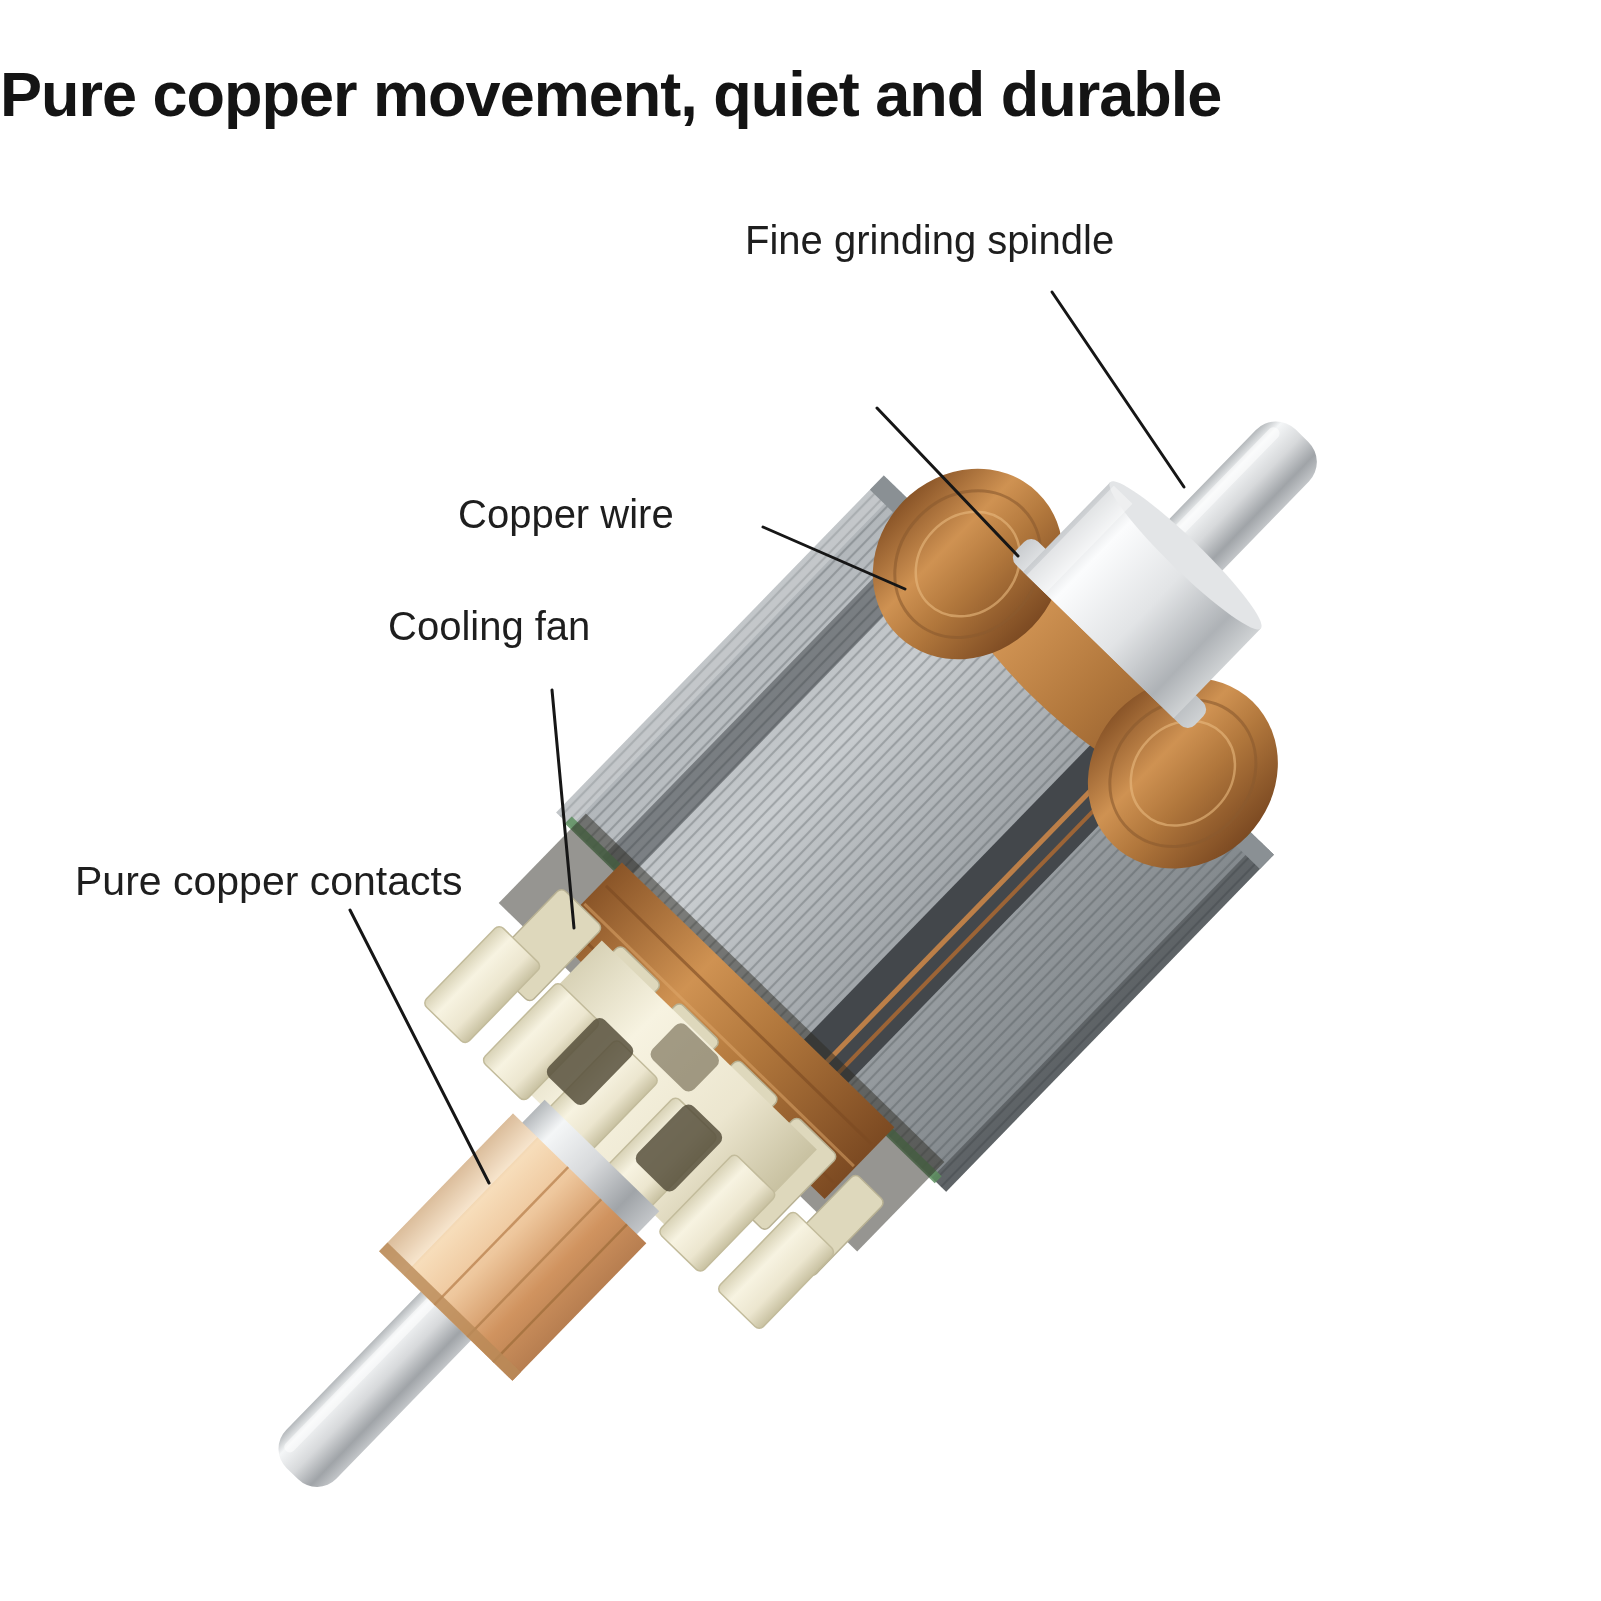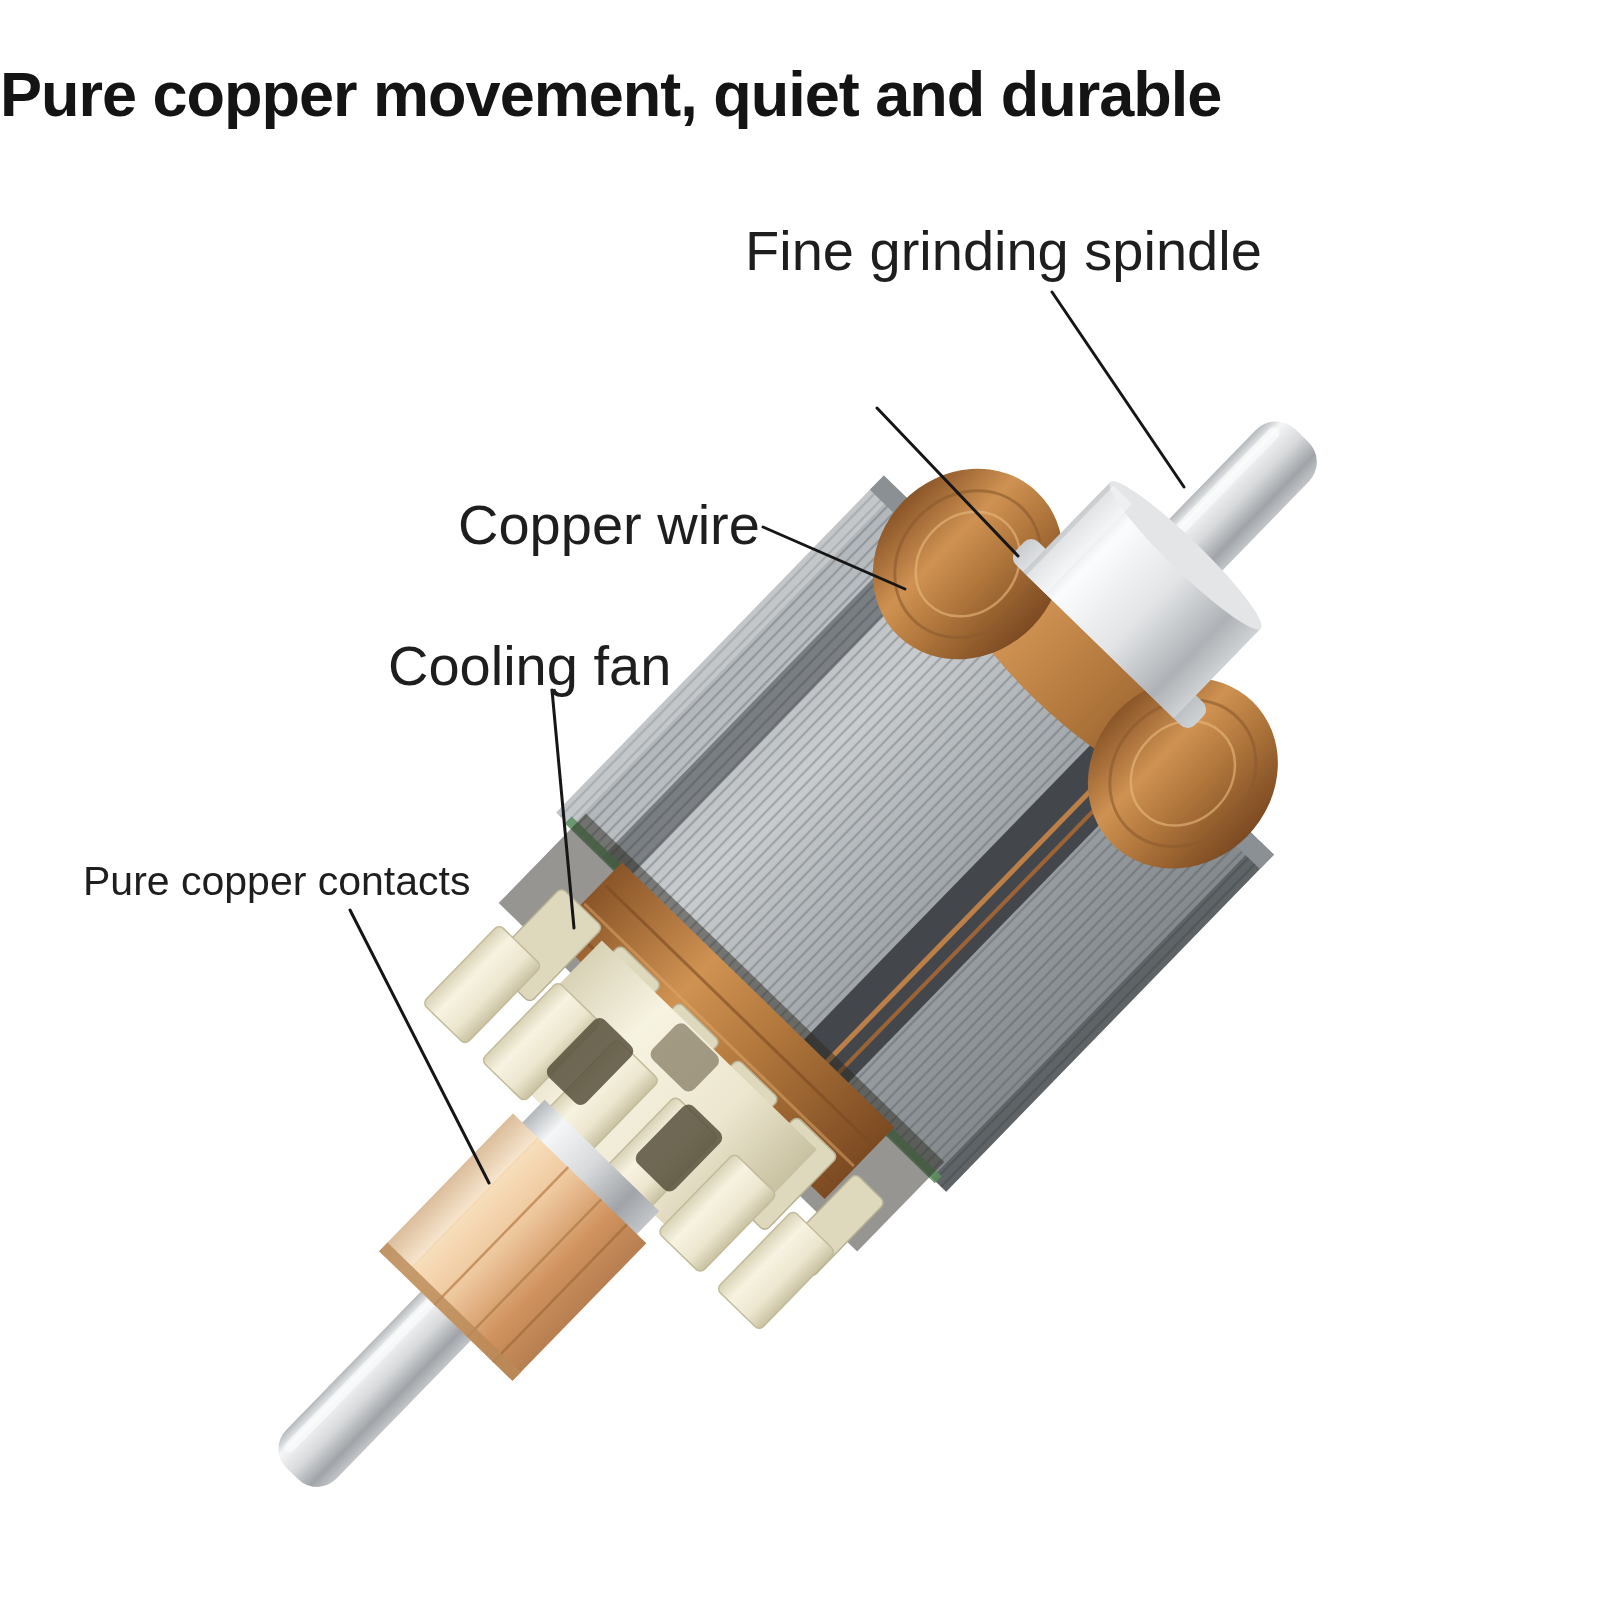--- a/index.html
+++ b/index.html
@@ -8,29 +8,29 @@
     position:relative; width:1601px; height:1601px;
     font-family:"Liberation Sans", sans-serif; background:#ffffff;
   }
   svg.art { position:absolute; left:0; top:0; width:1601px; height:1601px; }
   .title {
     position:absolute; top:58px; left:0; width:100%;
     text-align:left; font-size:63px; font-weight:700; color:#141414;
     letter-spacing:-1px;
   }
   .label {
-    position:absolute; font-size:56px; font-weight:400; color:#1e1e1e;
+    position:absolute; font-size:40px; font-weight:400; color:#1e1e1e;
     white-space:nowrap;
   }
   .label.small { font-size:41px; }
   .l-spindle  { left:745px; top:218px; }
   .l-bearing  { left:612px; top:350px; }
   .l-copper   { left:458px; top:492px; }
-  .l-fan      { left:388px; top:633px;text-align:center; }
-  .l-contacts { left:75px;  top:858px;margin-left:8px; }
+  .l-fan      { left:388px; top:604px;text-align:center; }
+  .l-contacts { left:75px;  top:858px; }
 </style>
 </head>
 <body>
 
 <div class="stage">
 
   <svg class="art" viewBox="0 0 1601 1601" xmlns="http://www.w3.org/2000/svg">
     <defs>
       <linearGradient id="gSteel" x1="0" y1="0" x2="0" y2="1">
         <stop offset="0" stop-color="#b4b8bb"></stop>

